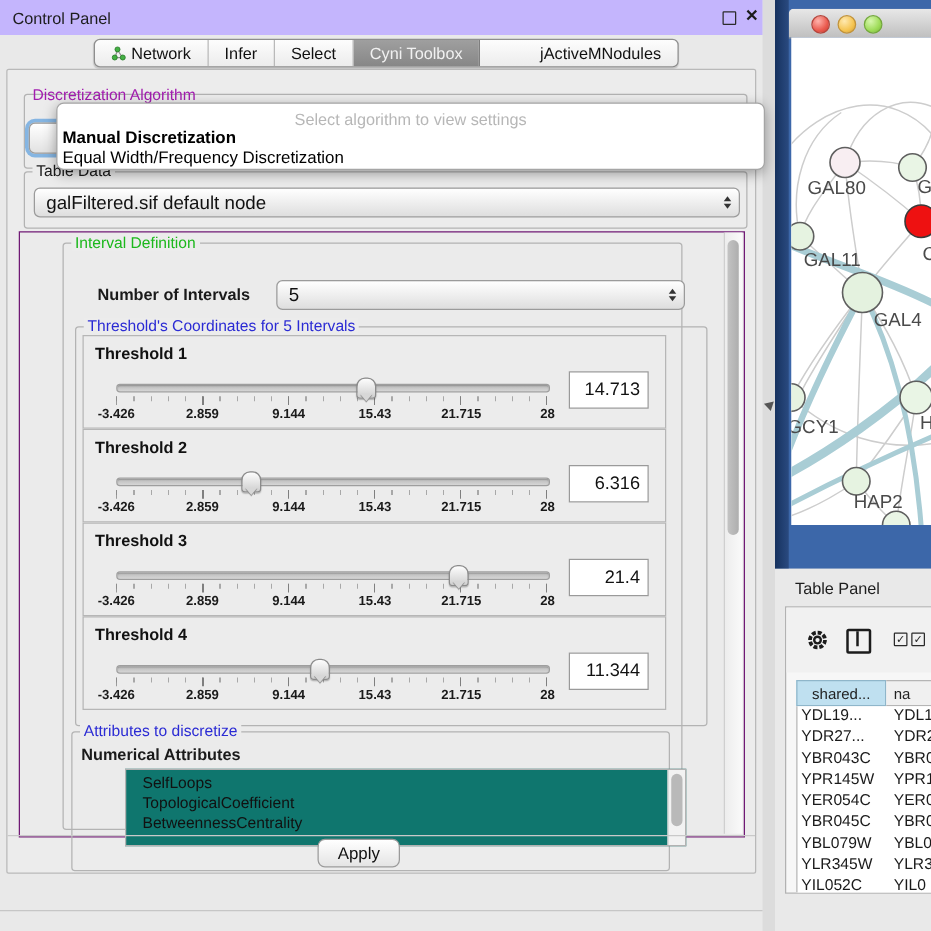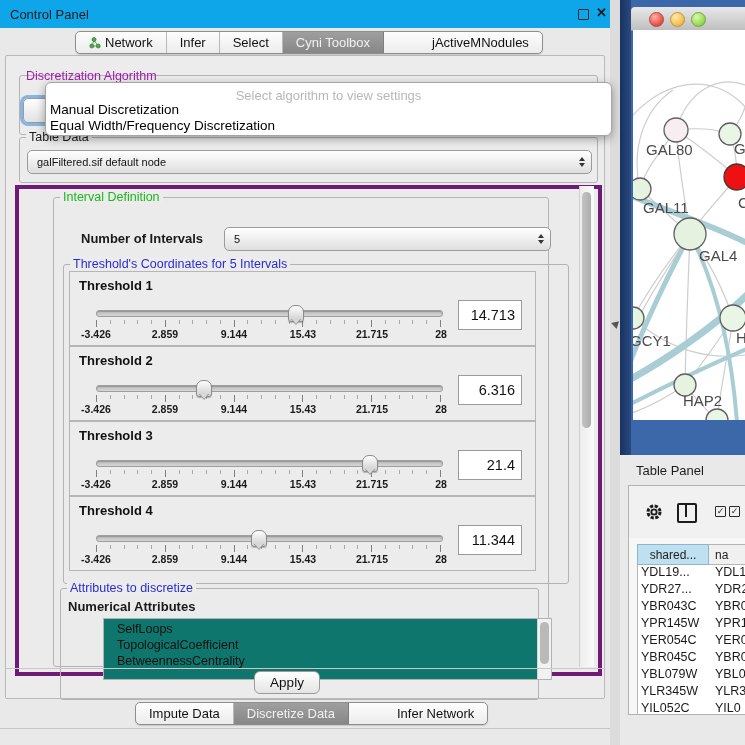--- a/index.html
+++ b/index.html
@@ -3,21 +3,21 @@
 <meta charset="utf-8">
 <style>
   html,body{margin:0;padding:0;}
   #screen{position:relative;width:745px;height:745px;background:#dcdcdc;
     font-family:"Liberation Sans",sans-serif;color:#1a1a1a;overflow:hidden;
     -webkit-font-smoothing:antialiased;}
   .abs{position:absolute;}
 
   
   #control-panel{left:0;top:0;width:610px;height:745px;background:#e9e9e9;}
-  #cp-titlebar{left:0;top:0;width:610px;height:28px;background:#0ea5e9;}
+  #cp-titlebar{left:0;top:0;width:610px;height:28px;background:#c4b5fd;}
   #cp-title{left:10px;top:7px;font-size:13px;color:#1d1d1d;}
   #float-icon{left:578px;top:9px;width:9px;height:9px;border:1.6px solid #2b2b2b;border-radius:1px;background:transparent;}
   #close-icon{left:596px;top:5px;font-size:13px;font-weight:bold;color:#1b1b1b;}
 
   
   .seg-bar{display:flex;height:21px;border:1px solid #8e8e8e;border-radius:5px;
     background:linear-gradient(#fdfdfd,#ececec);overflow:hidden;box-shadow:0 1px 1px rgba(0,0,0,.15);}
   .seg{display:flex;align-items:center;gap:4px;padding:0 13px;font-size:13px;color:#111;
     border-right:1px solid #b9b9b9;white-space:nowrap;}
   .seg:last-child{border-right:none;margin-left:35px;}
@@ -36,35 +36,35 @@
   #algo-group{left:13px;top:19px;width:577px;height:58px;}
   #algo-label{left:20px;top:13px;font-size:12.5px;color:#a21caf;background:transparent;}
   #algo-combo{left:17px;top:42px;width:570px;height:23px;border:1px solid #9b9b9b;border-radius:5px;
     background:linear-gradient(#ffffff,#e2e2e2);box-shadow:0 0 0 3px #85b5e2;}
 
   
   #algo-popup{left:7px;top:26px;width:565px;height:52px;background:#ffffff;border:1px solid #a5a5a5;
     border-radius:6px;box-shadow:0 3px 10px rgba(0,0,0,.35);z-index:5;margin-left:32px;}
   #popup-placeholder{left:0;top:5px;width:100%;text-align:center;font-size:13px;color:#b7b7b7;}
   .popup-option{left:4px;font-size:13.5px;color:#000;white-space:nowrap;}
-  #popup-option-0{top:19px;font-weight:normal;}
+  #popup-option-0{top:19px;font-weight:bold;}
   #popup-option-1{top:35px;}
 
   
   #tabledata-group{left:13px;top:81px;width:577px;height:44px;}
   .combo{position:absolute;display:flex;align-items:center;border:1px solid #9b9b9b;border-radius:5px;
-    background:linear-gradient(#ffffff,#dedede);font-size:11px;color:#111;padding-left:9px;}
+    background:linear-gradient(#ffffff,#dedede);font-size:15px;color:#111;padding-left:9px;}
   .combo .stepper{position:absolute;right:6px;top:50%;transform:translateY(-50%);display:flex;flex-direction:column;gap:2px;}
   .combo .stepper i{display:block;width:0;height:0;border-left:3.5px solid transparent;border-right:3.5px solid transparent;}
   .combo .stepper i.up{border-bottom:4.5px solid #333;}
   .combo .stepper i.dn{border-top:4.5px solid #333;}
   #tabledata-combo{left:7px;top:12px;width:554px;height:22px;}
 
   
-  #scroll-area{left:9px;top:129px;width:579px;height:483px;background:#ebebeb;border:4px solid #701a75;}
+  #scroll-area{left:9px;top:129px;width:579px;height:483px;background:#ebebeb;border:1px solid #701a75;}
 
   #interval-group{left:34px;top:8px;width:494px;height:468px;}
   .green-label{color:#1cb81c;}
   .blue-label{color:#2b2bd4;}
   #num-int-label{left:27px;top:33px;font-size:13px;font-weight:bold;}
   #num-int-combo{left:170px;top:29px;width:316px;height:22px;}
 
   #thr-group{left:9px;top:66px;width:476px;height:318px;padding-left:28px;}
 
   .thr-row{position:absolute;left:5px;width:465px;height:73px;border:1px solid #b6b6b6;background:#ececec;}
@@ -299,31 +299,20 @@
       </div>
 
       <div class="abs" style="left:573px;top:130px;width:14px;height:481px;background:linear-gradient(to right,#ededed,#fafafa);border-left:1px solid #cfcfcf;">
         <div class="abs" style="left:2px;top:6px;width:9px;height:236px;background:linear-gradient(to right,#c3c3c3,#aeaeae);border-radius:5px;"></div>
       </div>
 
       <div class="abs" id="apply-row-divider" style="left:0;width:598px;"></div>
       <div class="abs" id="apply-button">Apply</div>
     </div>
 
-    <div class="abs seg-bar" id="bottom-tabs">
-      <div class="seg">
-          <span>Impute Data</span>
-        </div>
-      <div class="seg selected">
-          <span>Discretize Data</span>
-        </div>
-      <div class="seg">
-          <span>Infer Network</span>
-        </div>
-    </div>
     <div class="abs" id="bottom-divider"></div>
   </div>
 
   <div class="abs" id="mouse-cursor"></div>
 
   <div class="abs" id="network-window">
     <div class="abs" id="nw-left-edge"></div>
     <div class="abs" id="nw-titlebar">
       <div class="traffic" id="light-close"></div>
       <div class="traffic" id="light-min"></div>

